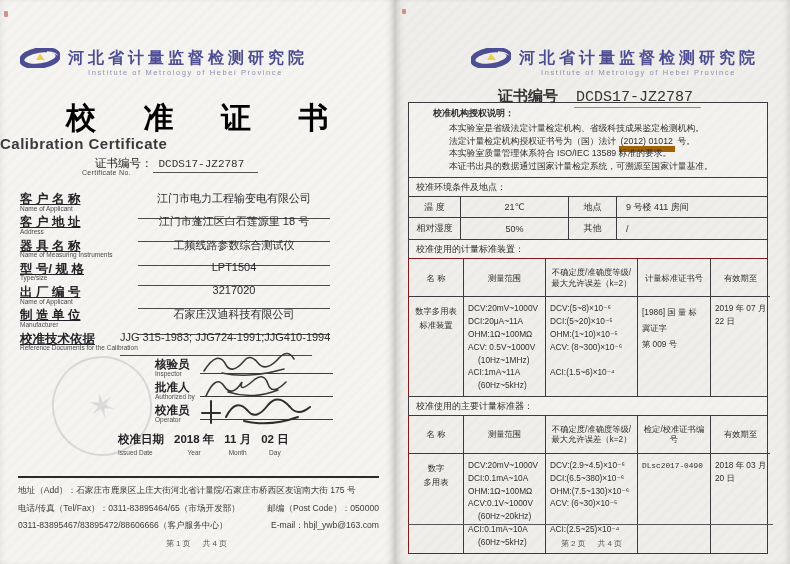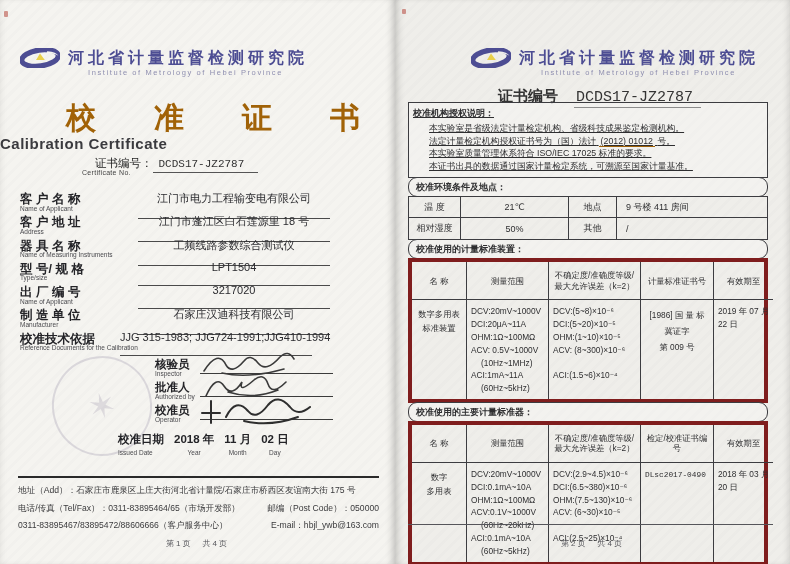--- a/index.html
+++ b/index.html
@@ -12,30 +12,30 @@
   .texture{position:absolute;inset:0;pointer-events:none;
     background:repeating-linear-gradient(135deg, rgba(90,90,110,.018) 0 3px, transparent 3px 8px);}
   .speck{position:absolute;background:#b5453a;opacity:.55;border-radius:1px;}
 
   
   .hdr-logo{position:absolute;}
   .hdr-cn{position:absolute;font-size:16px;font-weight:bold;letter-spacing:4px;color:#4d4d93;white-space:nowrap;}
   .hdr-en{position:absolute;font-size:7.5px;letter-spacing:1.6px;color:#8f8fb0;white-space:nowrap;}
 
   
-  .p1-title{position:absolute;left:66px;top:98px;font-size:30px;font-weight:bold;letter-spacing:20px;color:#a16207;white-space:nowrap;font-family:Liberation Mono, monospace;}
+  .p1-title{position:absolute;left:66px;top:98px;font-size:30px;font-weight:bold;letter-spacing:20px;color:#000000;white-space:nowrap;font-family:Liberation Serif, serif;}
   .p1-title-en{position:absolute;left:0;top:135px;width:330px;text-align:left;font-size:15px;font-weight:bold;letter-spacing:.5px;color:#3a3a3e;}
   .p1-certrow{position:absolute;left:95px;top:153px;white-space:nowrap;}
   .p1-certlabel{font-size:11.5px;font-weight:normal;color:#222;}
   .p1-certno{font-family:"Liberation Mono","DejaVu Sans Mono",monospace;font-size:11px;color:#333;border-bottom:1px solid #555;padding:0 14px 2px 6px;}
   .p1-certlabel-en{position:absolute;left:82px;top:169px;font-size:7px;color:#444;letter-spacing:.3px;}
 
   .fields{position:absolute;left:20px;top:190px;width:350px;}
   .frow{position:relative;height:23.3px;}
-  .flabel{position:absolute;left:0;top:1px;font-size:12.5px;font-weight:bold;color:#242428;white-space:nowrap;}
+  .flabel{position:absolute;left:0;top:1px;font-size:12.5px;font-weight:bold;color:#242428;white-space:nowrap;text-decoration:underline;}
   .flabel-en{position:absolute;left:0;top:14.5px;font-size:6.5px;color:#4a4a4e;white-space:nowrap;}
   .fval{position:absolute;left:118px;top:1px;width:192px;text-align:center;font-size:11px;color:#2b2b2f;border-bottom:1px solid #4a4a4a;padding-bottom:12px;white-space:nowrap;}
 
   .sigblock{position:absolute;left:0;top:357px;width:395px;}
   .sigrow{position:relative;height:23px;}
   .siglabel{position:absolute;left:155px;width:45px;top:0;font-size:11.5px;font-weight:bold;color:#242428;white-space:nowrap;}
   .siglabel-en{position:absolute;left:155px;top:13px;font-size:6.5px;color:#4a4a4e;white-space:nowrap;}
   .sigline{position:absolute;left:200px;width:133px;top:16px;border-bottom:1px solid #3b3b3b;}
   .sigsvg{position:absolute;left:198px;top:-10px;}
 
@@ -53,39 +53,39 @@
   .p1footer .flex{display:flex;justify-content:space-between;}
   .pageno{position:absolute;left:0;width:100%;top:538px;text-align:center;font-size:8px;color:#55555a;letter-spacing:2px;}
 
   
   .p2-certrow{position:absolute;left:103px;top:87px;white-space:nowrap;font-size:15px;color:#333;}
   .p2-certlabel{font-weight:bold;margin-right:16px;}
   .p2-certno{font-family:"Liberation Mono","DejaVu Sans Mono",monospace;border-bottom:1px solid #666;padding:0 8px 1px 2px;}
 
   .bigbox{position:absolute;left:13px;top:102px;width:360px;}
   .bx{border:1px solid #3c3c40;background:rgba(255,255,255,.25);}
-  .authbox{padding:4px 4px 5px;text-decoration:underline;}
+  .authbox{padding:4px 24px 5px;}
   .auth-title{font-size:9px;font-weight:bold;margin-bottom:2px;}
   .auth-line{font-size:8.8px;line-height:12.6px;padding-left:16px;white-space:nowrap;}
-  .ul{border-bottom:1px solid #a16207;padding:0 2px 0;}
-  .sect-title{margin-top:-1px;padding:3px 7px 2px;font-size:9px;font-weight:bold;border-radius:9px;}
+  .ul{border-bottom:6px solid #a16207;padding:0 2px 0;}
+  .sect-title{margin-top:-1px;padding:3px 7px 2px;font-size:9px;font-weight:normal;}
   .envgrid{margin-top:-1px;display:grid;grid-template-columns:52px 108px 48px 1fr;}
   .envgrid > div{border-right:1px solid #3c3c40;border-bottom:1px solid #3c3c40;height:21px;display:flex;align-items:center;justify-content:center;font-size:9px;}
   .envgrid > div:nth-child(4n){border-right:none;justify-content:flex-start;padding-left:9px;}
   .envgrid > div:nth-child(n+5){border-bottom:none;}
   .envgrid{border:1px solid #3c3c40;}
-  .tbl{margin-top:-1px;display:grid;grid-template-columns:55px 82px 92px 73px 1fr;border:4px solid #7f1d1d;}
+  .tbl{margin-top:-1px;display:grid;grid-template-columns:55px 82px 92px 73px 1fr;border:1px solid #7f1d1d;}
   .tbl .hc{border-right:1px solid #3c3c40;border-bottom:1px solid #3c3c40;padding:4px 4px;font-size:8.3px;line-height:10.5px;display:flex;align-items:center;justify-content:center;text-align:center;min-height:38px;}
   .tbl .hc:nth-child(5){border-right:none;}
   .tbl .bc{border-right:1px solid #3c3c40;padding:5px 4px 4px;font-size:8.3px;}
   .tbl .bc:nth-child(10){border-right:none;}
   .ln{line-height:12.8px;min-height:12.8px;white-space:nowrap;}
   .bc.cname{text-align:center;padding-top:7px;}
   .bc.cname .ln{line-height:14px;}
-  .bc.ccert{text-align:center;padding-top:7px;}
+  .bc.ccert{padding-top:7px;}
   .bc.ccert .ln{line-height:16px;}
   .bc.cvalid .ln{line-height:13px;}
   .p2footline{position:absolute;left:13px;right:17px;top:524px;border-top:1px solid #55555a;}
 </style>
 </head>
 <body>
 
 <div id="canvas">
 
   <div class="page" id="page1">
@@ -221,21 +221,21 @@
     <div class="hdr-en" style="left:146px;top:68px;">Institute of Metrology of Hebei Province</div>
 
     <div class="p2-certrow"><span class="p2-certlabel">证书编号</span><span class="p2-certno">DCDS17-JZ2787</span></div>
 
     <div class="bigbox">
 
       <div class="bx authbox">
         <div class="auth-title">校准机构授权说明：</div>
         <div class="auth-line">本实验室是省级法定计量检定机构、省级科技成果鉴定检测机构。</div>
         <div class="auth-line"><span>法定计量检定机构授权证书号为（国）法计</span> <span class="ul">(2012) 01012</span> <span>号。</span></div>
-        <div class="auth-line">本实验室质量管理体系符合 ISO/IEC 17025 标准的要求。</div>
+        <div class="auth-line">本实验室质量管理体系符合 ISO/IEC 13589 标准的要求。</div>
         <div class="auth-line">本证书出具的数据通过国家计量检定系统，可溯源至国家计量基准。</div>
       </div>
 
       <div class="bx sect-title">校准环境条件及地点：</div>
       <div class="envgrid">
         <div>温  度</div>
         <div>21℃</div>
         <div>地点</div>
         <div>9 号楼 411 房间</div>
         <div>相对湿度</div>

